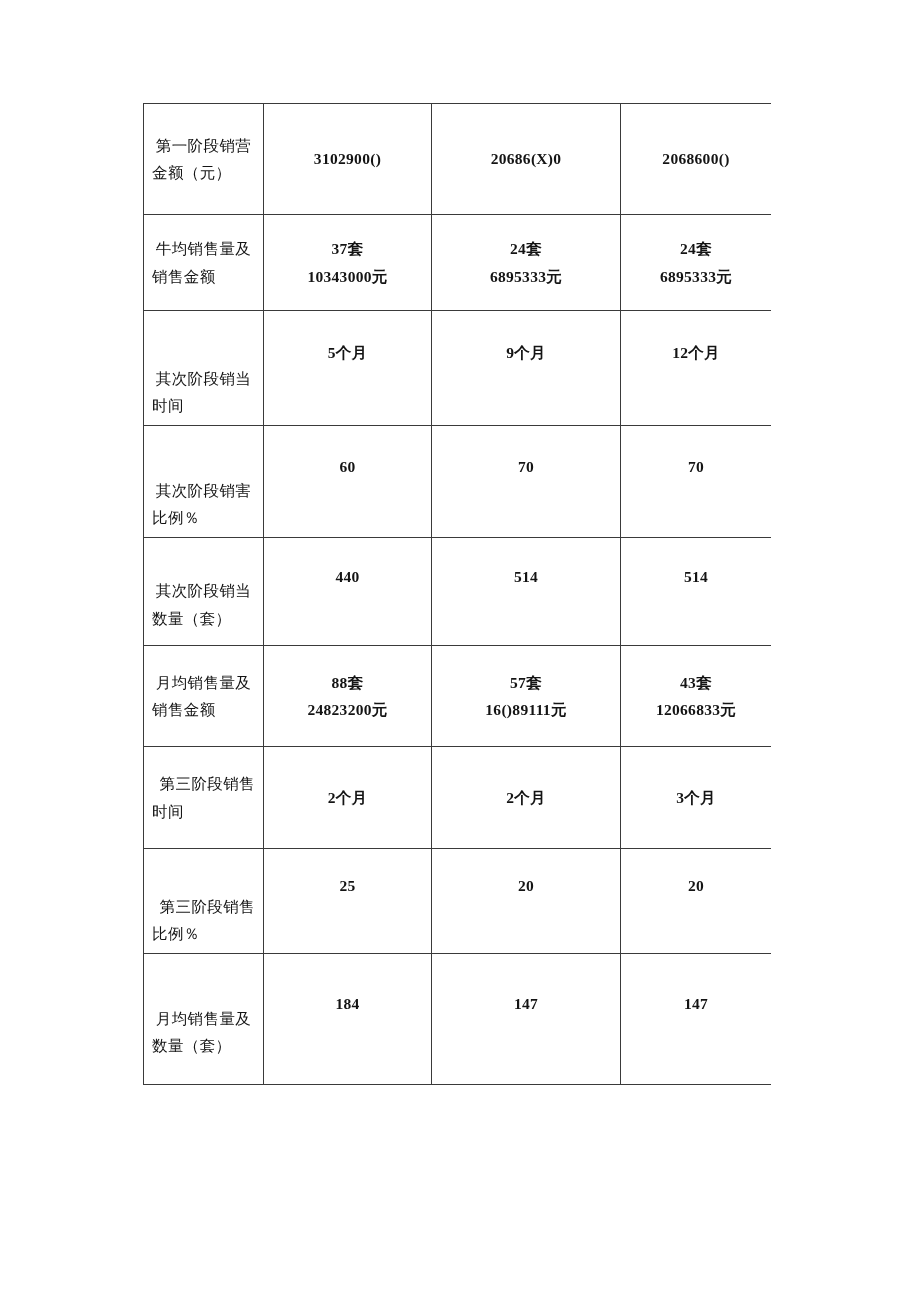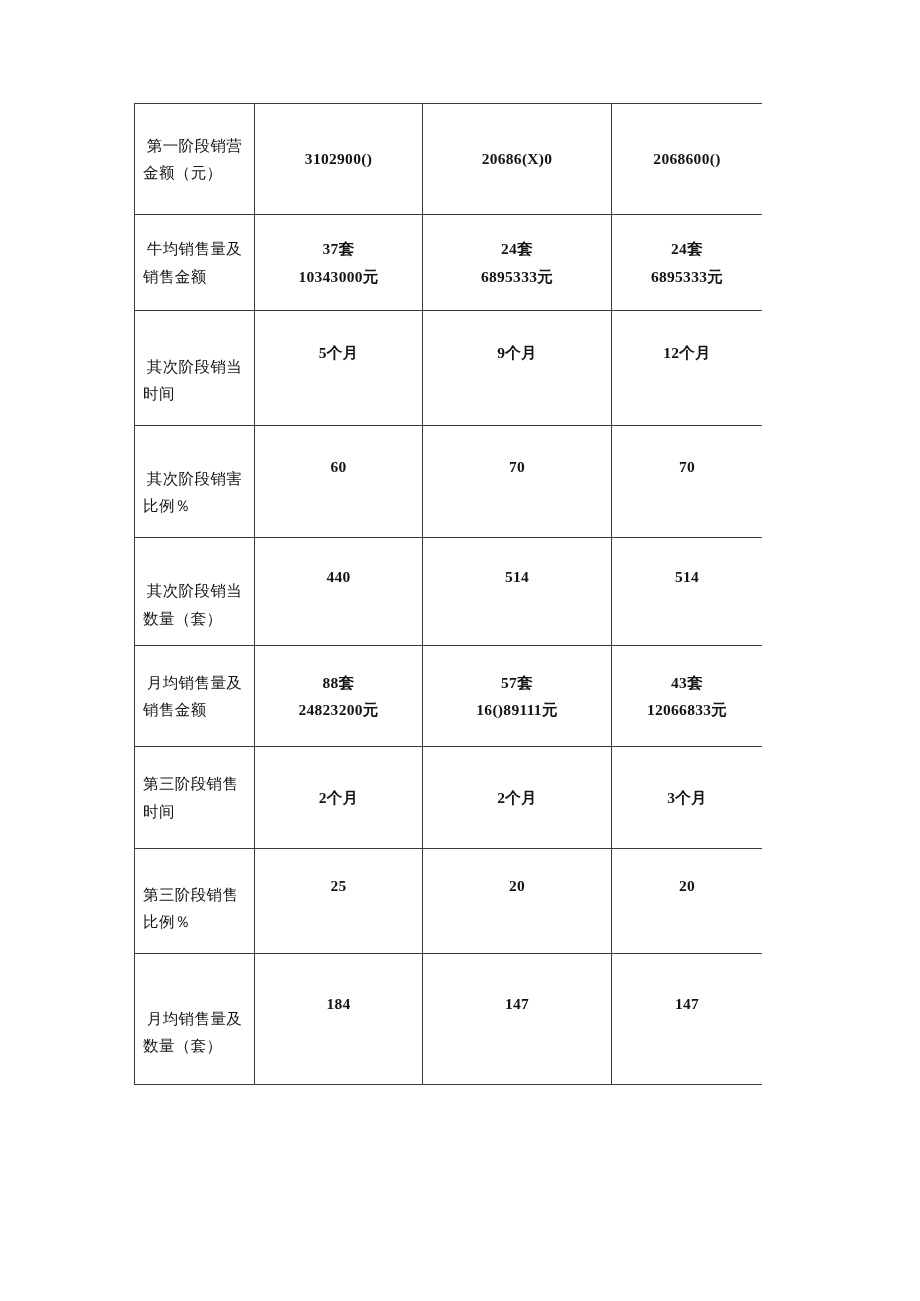--- a/index.html
+++ b/index.html
@@ -19,21 +19,21 @@
   #page {
     position: relative;
     width: 920px;
     height: 1301px;
     background: #ffffff;
   }
 
   
   #sales-table-wrap {
     position: absolute;
-    left: 134px;
+    left: 143px;
     top: 103px;
     width: 628px;
     overflow: hidden;
     height: 1088px;
   }
 
   table.sales-table {
     border-collapse: collapse;
     table-layout: fixed;
     width: 628px;
@@ -58,25 +58,25 @@
 
   td.label {
     text-align: left;
     text-align-last: left;
     letter-spacing: 0.4px;
     padding-left: 6px;
     padding-right: 2px;
     font-size: 15.5px;
   }
   td.label.center {
-    text-align: left;
+    text-align: right;
   }
   td.label.bottomish {
     vertical-align: bottom;
-    padding-bottom: 18px;
+    padding-bottom: 6px;
   }
   td.label.lowmid {
     vertical-align: middle;
     padding-top: 26px;
   }
 
   td.value {
     letter-spacing: 0.3px;
     white-space: pre-line;
     font-weight: bold;

